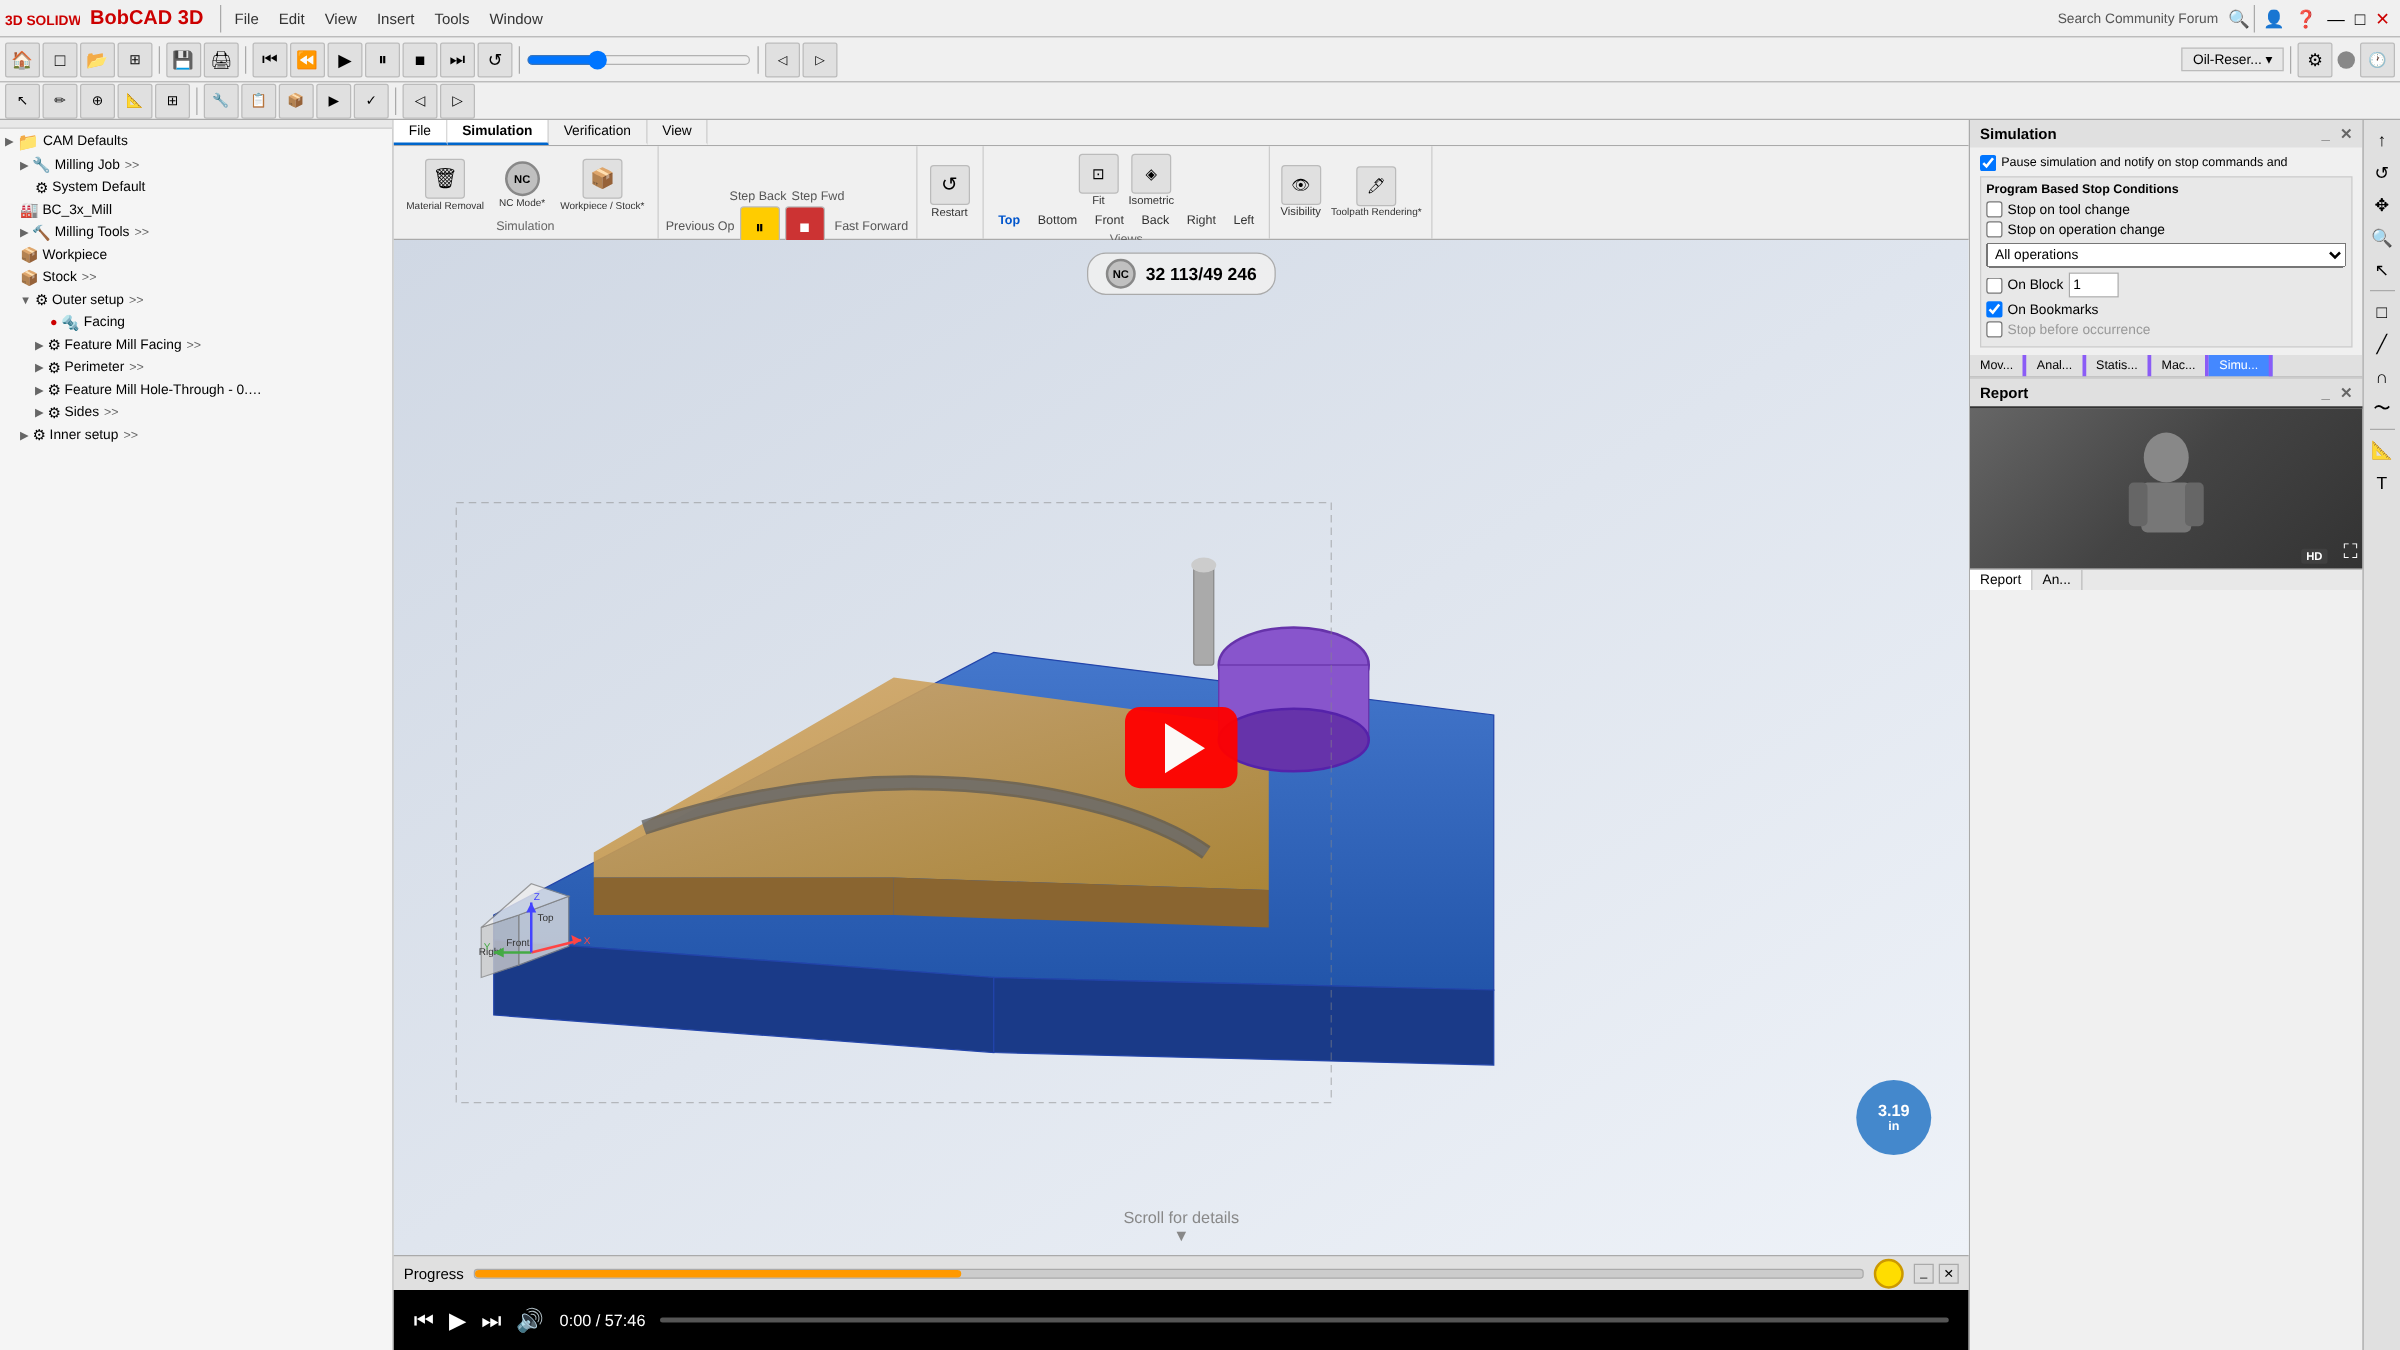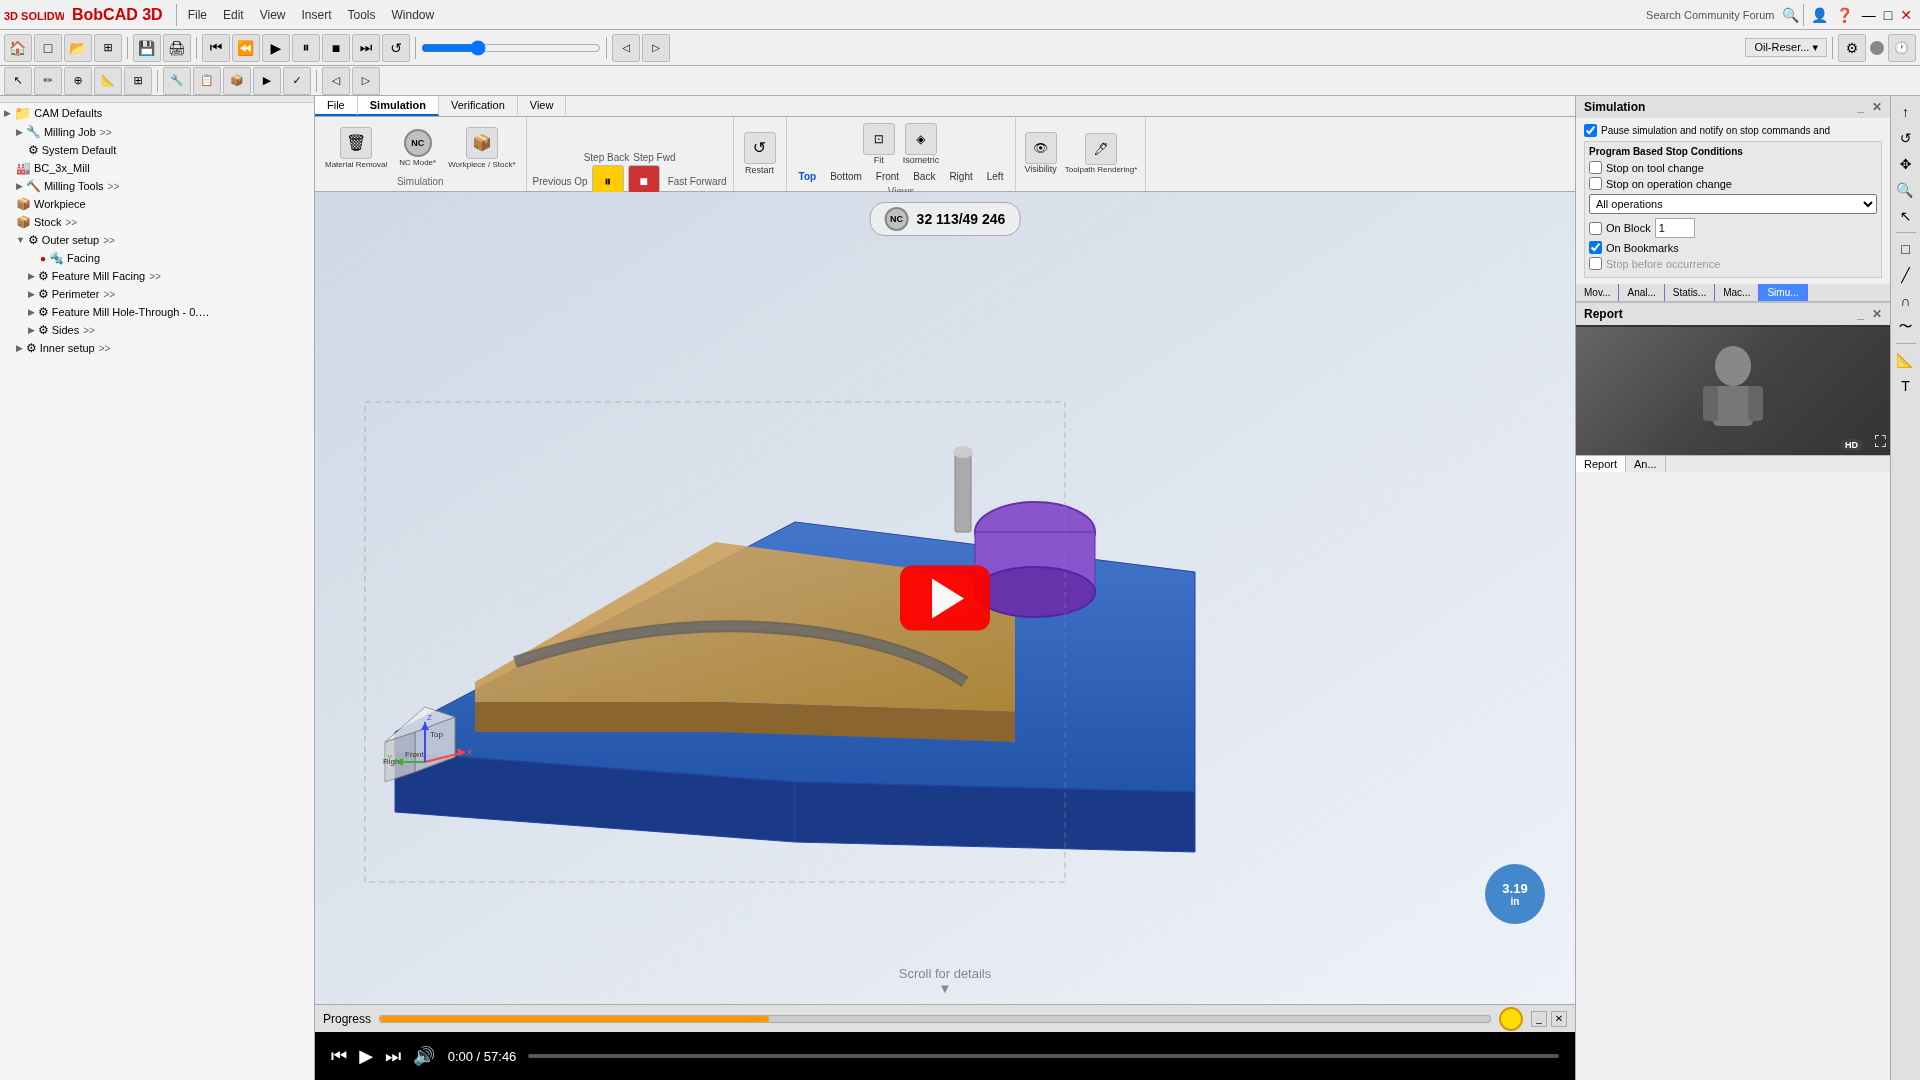--- a/index.html
+++ b/index.html
@@ -72,21 +72,21 @@
     .vc-progress-fill { height: 100%; width: 0%; background: #ff0000; border-radius: 2px; }
 
     
     .right-panel { width: 315px; background: #f0f0f0; border-left: 1px solid #aaa; display: flex; flex-direction: column; }
     .panel-section { border-bottom: 1px solid #bbb; }
     .panel-header { background: #e0e0e0; padding: 4px 8px; font-size: 11px; font-weight: bold; display: flex; align-items: center; justify-content: space-between; }
     .panel-body { padding: 6px 8px; font-size: 11px; }
     .checkbox-row { display: flex; align-items: center; gap: 4px; margin-bottom: 3px; font-size: 11px; }
     .inline-input { width: 50px; height: 20px; border: 1px solid #aaa; padding: 1px 3px; font-size: 11px; }
     .tab-row { display: flex; background: #e0e0e0; border-bottom: 1px solid #bbb; }
-    .tab-btn { padding: 3px 8px; font-size: 10px; cursor: pointer; border-right: 1px solid #8b5cf6; white-space: nowrap; }
+    .tab-btn { padding: 3px 8px; font-size: 10px; cursor: pointer; border-right: 3px solid #8b5cf6; white-space: nowrap; }
     .tab-btn.sim-active { background: #4488ff; color: white; }
 
     
     .right-icons { width: 30px; background: #e0e0e0; border-left: 1px solid #aaa; display: flex; flex-direction: column; align-items: center; padding: 4px 0; gap: 2px; }
     .r-icon { width: 24px; height: 24px; display: flex; align-items: center; justify-content: center; font-size: 14px; cursor: pointer; }
     .speed-label { font-size: 10px; color: #555; }
     .view-btn { padding: 2px 6px; font-size: 10px; cursor: pointer; color: #333; }
     .view-btn.active { color: #0055cc; font-weight: bold; }
 
     

